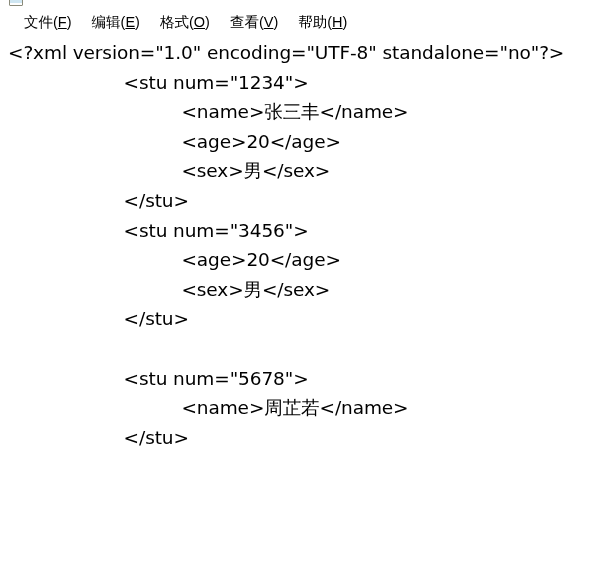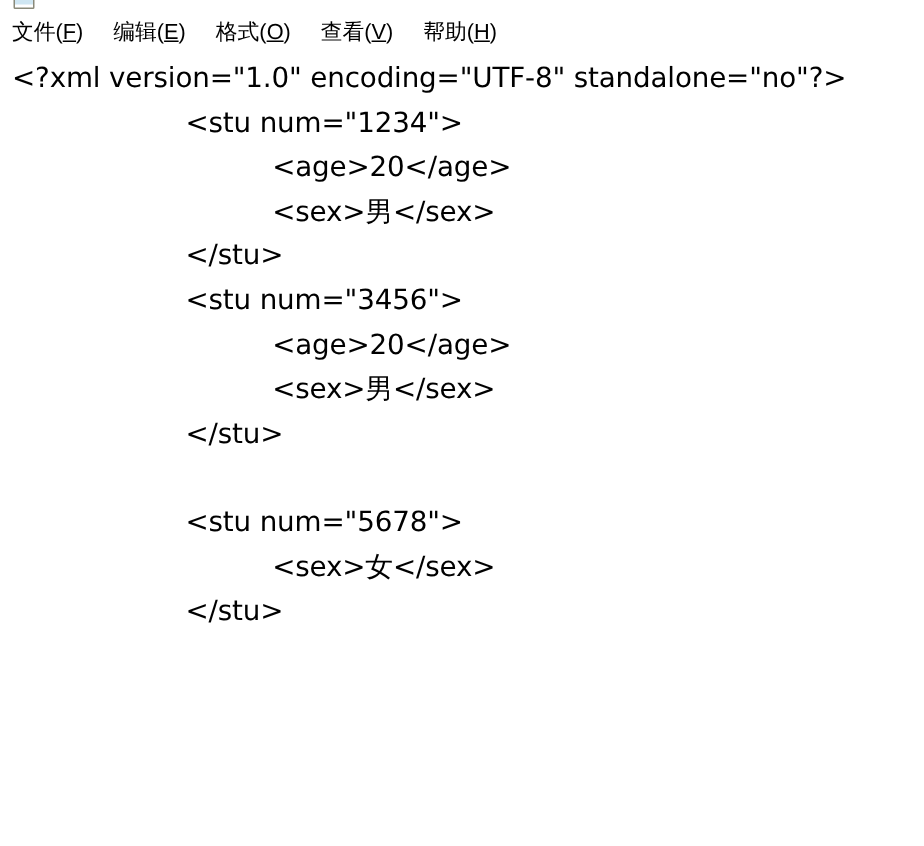--- a/index.html
+++ b/index.html
@@ -62,21 +62,21 @@
     color: #1a1a1a;
     white-space: nowrap;
   }
 
   
   .menubar {
     height: 24px;
     background: #ffffff;
     display: flex;
     align-items: center;
-    padding-left: 8px;
+    padding-left: 24px;
     box-sizing: border-box;
   }
   .menu-item {
     font-size: 14.5px;
     line-height: 20px;
     color: #000000;
     margin-right: 20px;
     white-space: nowrap;
     letter-spacing: 0px;
     cursor: default;
@@ -126,26 +126,27 @@
     <div class="menu-item"><span>文件(</span><span class="accel">F</span><span>)</span></div>
     <div class="menu-item"><span>编辑(</span><span class="accel">E</span><span>)</span></div>
     <div class="menu-item"><span>格式(</span><span class="accel">O</span><span>)</span></div>
     <div class="menu-item"><span>查看(</span><span class="accel">V</span><span>)</span></div>
     <div class="menu-item"><span>帮助(</span><span class="accel">H</span><span>)</span></div>
   </div>
 
   <div class="editor" id="editor-area">
       <div class="code-line">&lt;?xml version="1.0" encoding="UTF-8" standalone="no"?&gt;</div>
       <div class="code-line">                    &lt;stu num="1234"&gt;</div>
+      <div class="code-line">                              &lt;name&gt;张三丰&lt;/name&gt;</div>
       <div class="code-line">                              &lt;age&gt;20&lt;/age&gt;</div>
       <div class="code-line">                              &lt;sex&gt;男&lt;/sex&gt;</div>
       <div class="code-line">                    &lt;/stu&gt;</div>
       <div class="code-line">                    &lt;stu num="3456"&gt;</div>
       <div class="code-line">                              &lt;age&gt;20&lt;/age&gt;</div>
       <div class="code-line">                              &lt;sex&gt;男&lt;/sex&gt;</div>
       <div class="code-line">                    &lt;/stu&gt;</div>
       <div class="code-line blank"></div>
       <div class="code-line">                    &lt;stu num="5678"&gt;</div>
-      <div class="code-line">                              &lt;sex&gt;女&lt;/sex&gt;</div>
+      <div class="code-line">                              &lt;name&gt;周芷若&lt;/name&gt;</div>
       <div class="code-line">                    &lt;/stu&gt;</div>
     </div>
 
 </div>
 
 </body></html>

